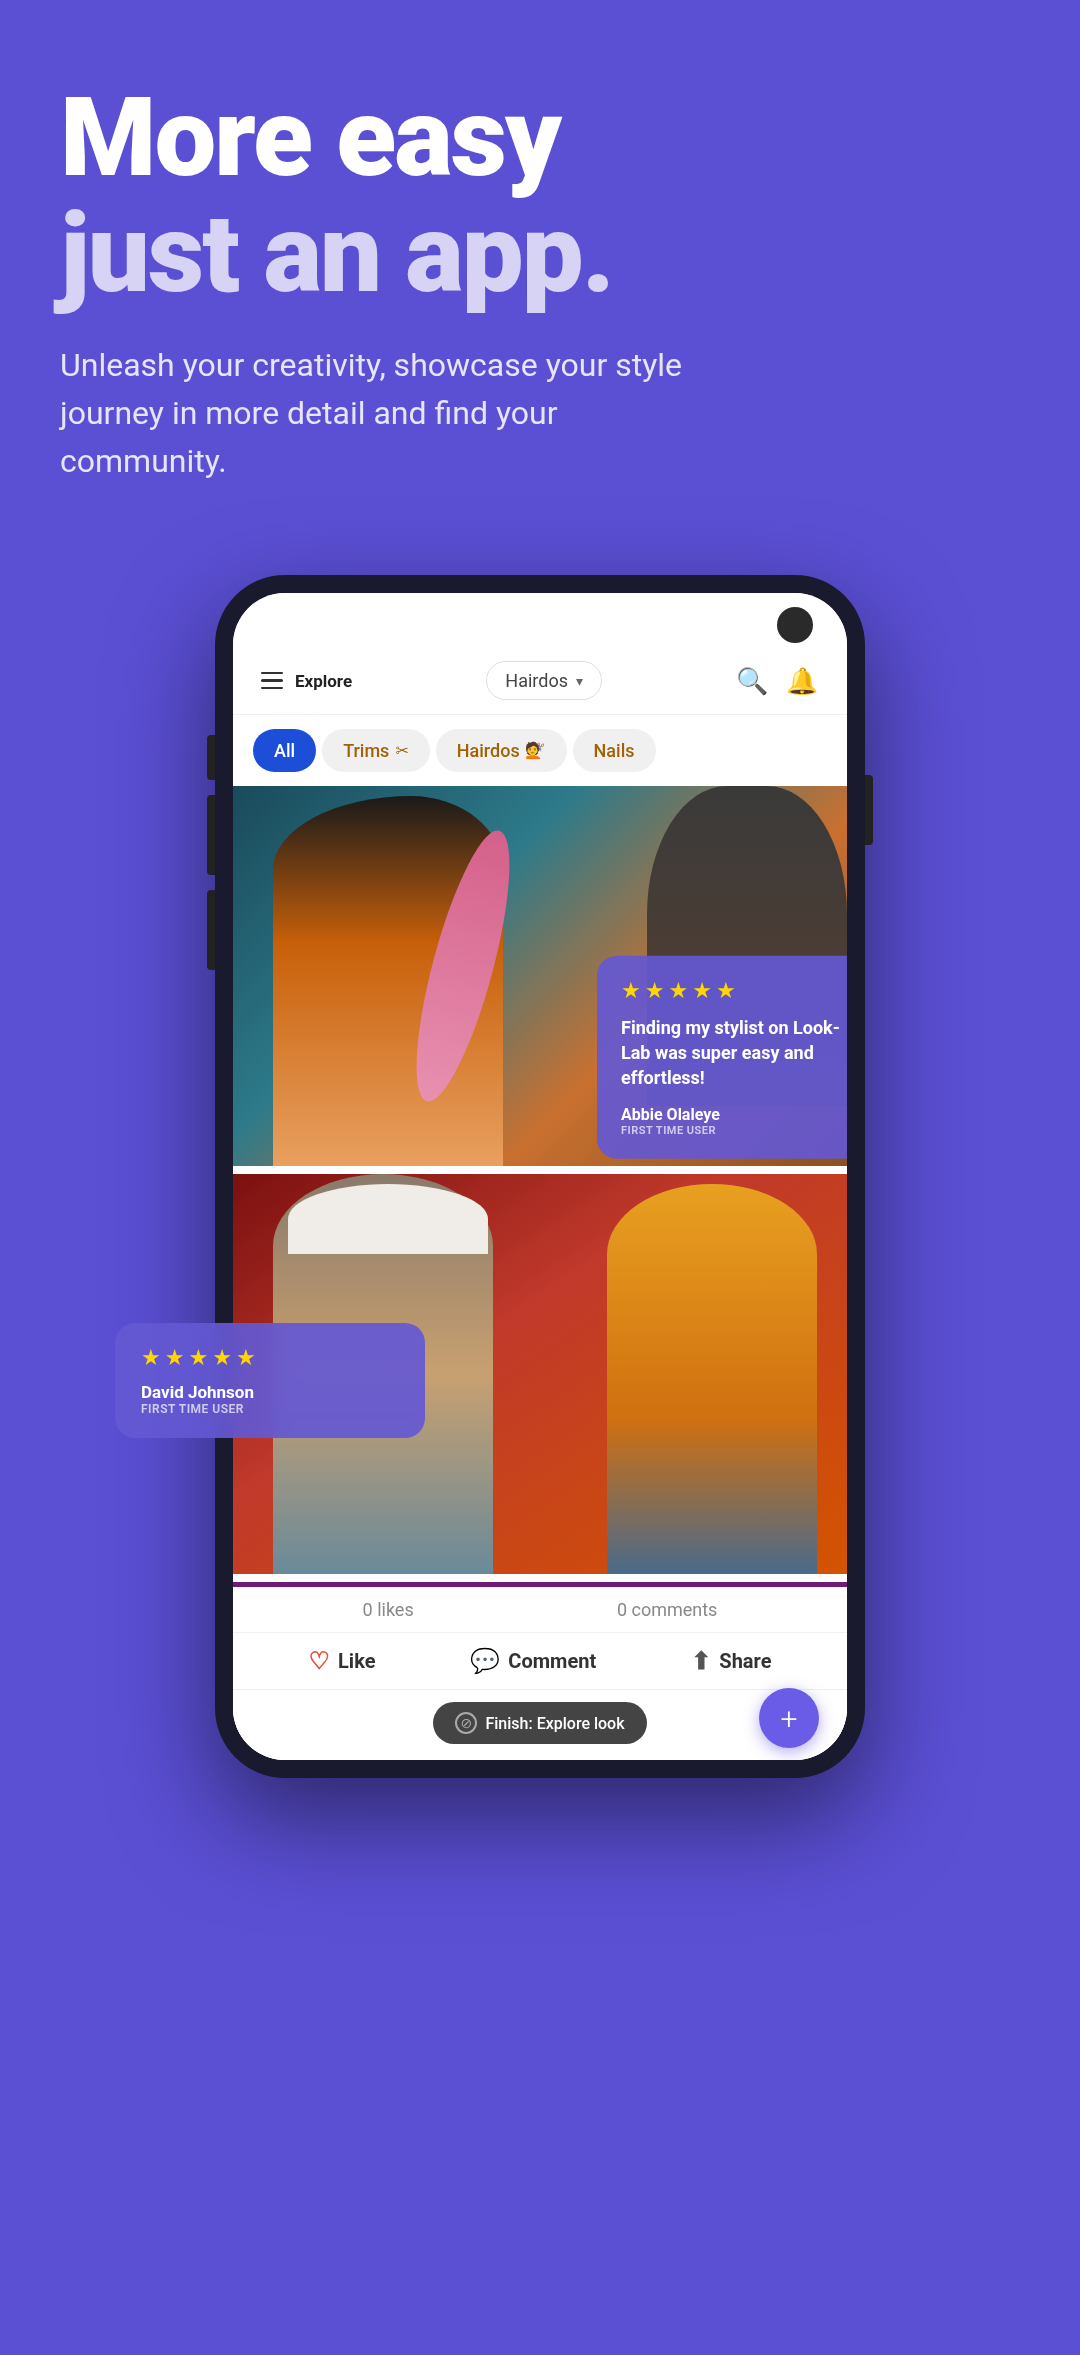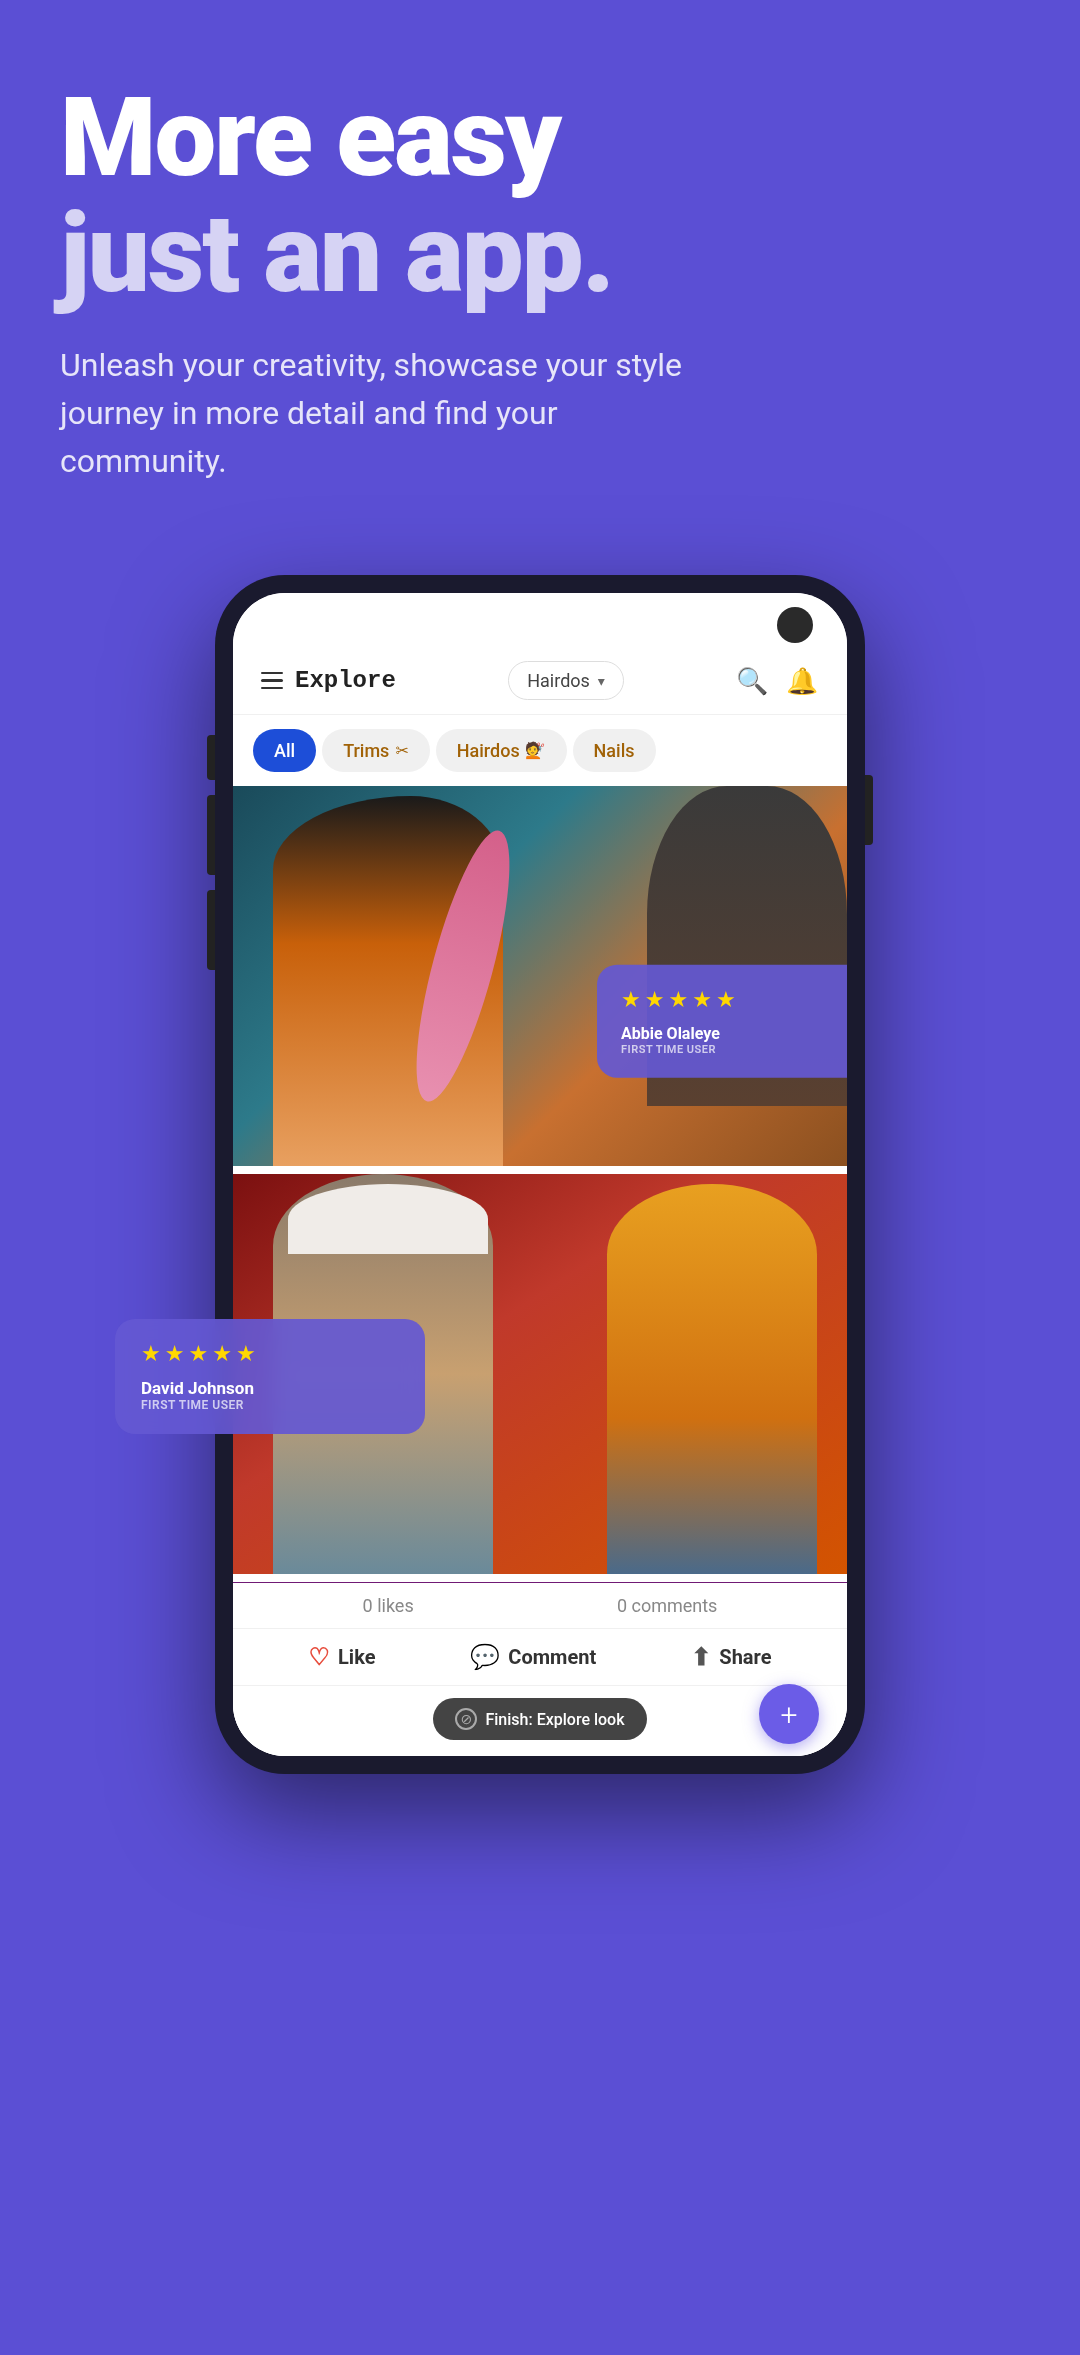--- a/index.html
+++ b/index.html
@@ -97,24 +97,23 @@
 
     .hamburger-icon span {
       display: block;
       width: 22px;
       height: 2.5px;
       background: #333;
       border-radius: 2px;
     }
 
     .explore-text {
-      font-size: 24px;
+      font-size: 17px;
       font-weight: 700;
       color: #222;
-      font-family: Liberation Mono, monospace;
     }
 
     .discover-dropdown {
       display: flex;
       align-items: center;
       gap: 8px;
       border: 1.5px solid #ddd;
       border-radius: 30px;
       padding: 8px 18px;
       font-size: 18px;
@@ -233,21 +232,21 @@
       font-weight: 600;
     }
 
     
     .post-stats {
       background: #fff;
       padding: 12px 28px;
       display: flex;
       align-items: center;
       justify-content: space-around;
-      border-top: 1px solid #701a75;
+      border-top: 5px solid #701a75;
     }
 
     .stat-text {
       font-size: 18px;
       color: #888;
     }
 
     .post-actions {
       background: #fff;
       padding: 14px 28px;
@@ -476,20 +475,21 @@
             </div>
 
             <div style="position: absolute; right: -30px; top: 50%; transform: translateY(-10%); width: 280px; z-index: 20; background: rgba(100,88,210,0.92); border-radius: 20px; padding: 22px 24px;">
               <div class="stars">
                 <span class="star">★</span>
                 <span class="star">★</span>
                 <span class="star">★</span>
                 <span class="star">★</span>
                 <span class="star">★</span>
               </div>
+              <p class="review-text" style="font-size: 18px;">Finding my stylist on Look-Lab was super easy and effortless!</p>
               <p class="reviewer-name" style="font-size: 16px;">Abbie Olaleye</p>
               <p class="reviewer-badge" style="font-size: 11px;">FIRST TIME USER</p>
             </div>
           </div>
 
           <div class="image-card" style="height: 400px;">
             <div class="guys-image">
               <div style="position: absolute; inset: 0; background: linear-gradient(to bottom right, #7b1010 0%, #c0392b 40%, #d35400 100%);"></div>
 
               <div style="position: absolute; left: 40px; bottom: 0; width: 220px; height: 400px; background: linear-gradient(to bottom, #8a7a6a 0%, #c8a070 50%, #6a8a9a 100%); border-radius: 50% 50% 0 0 / 18% 18% 0 0;"></div>

